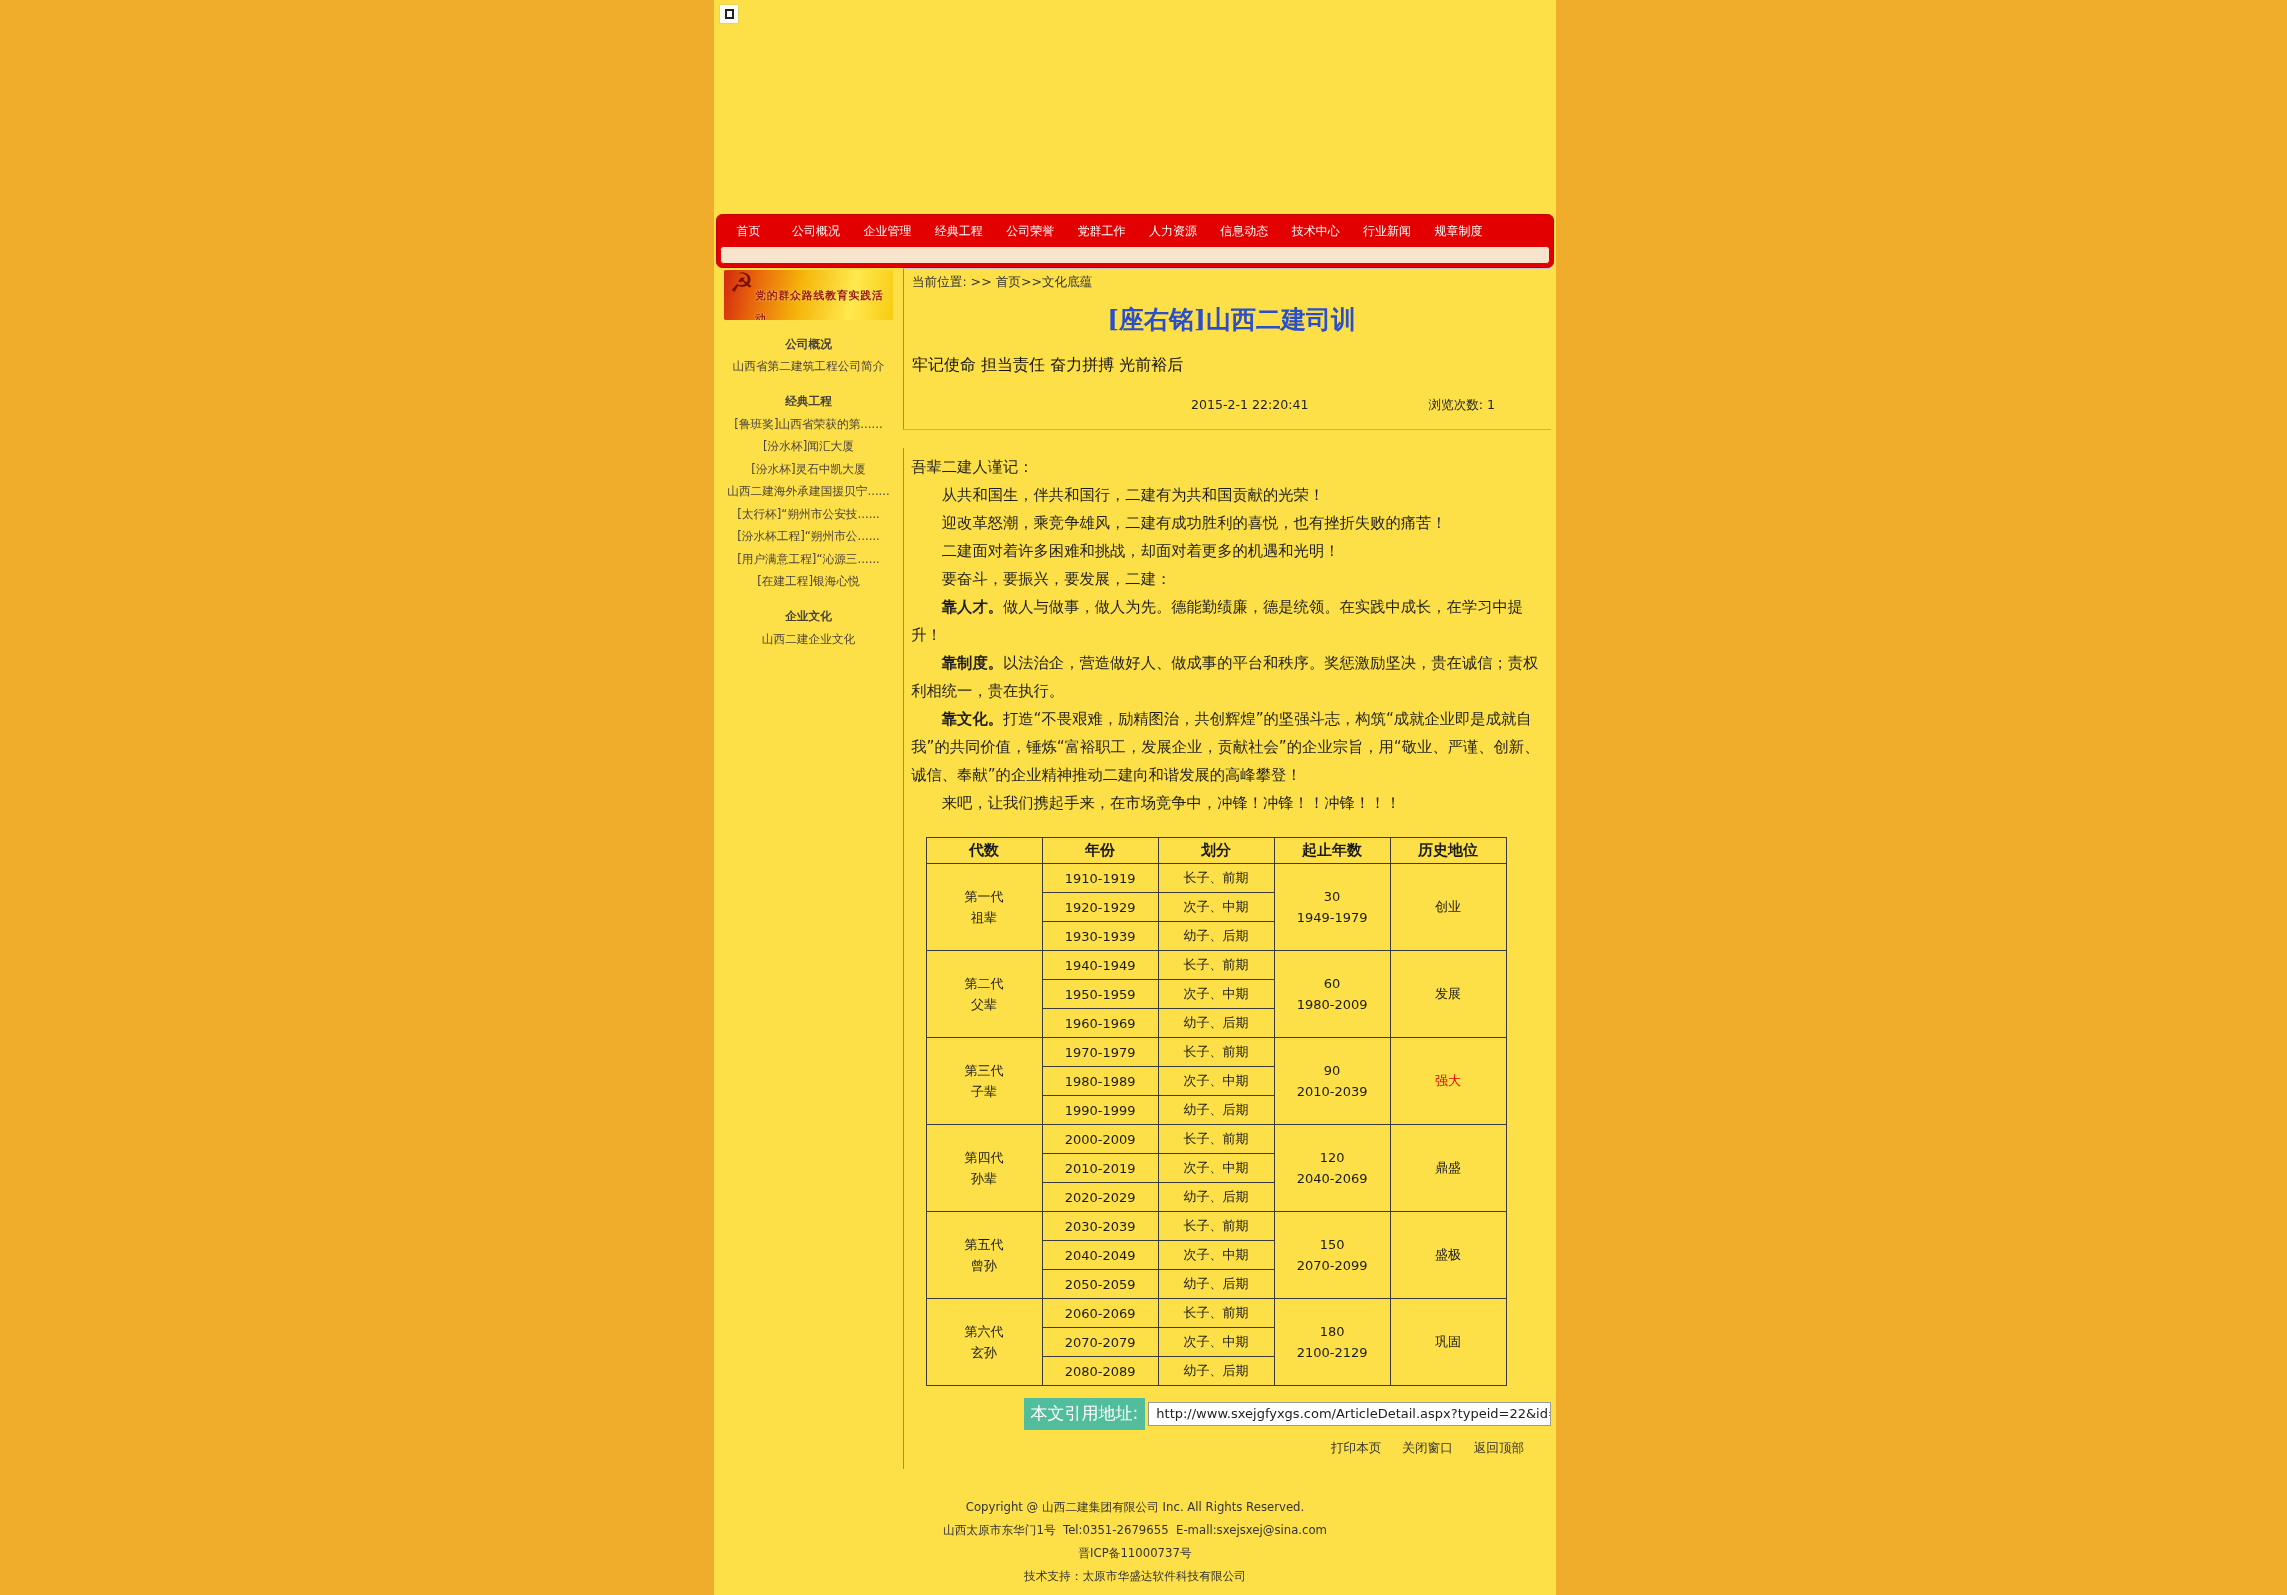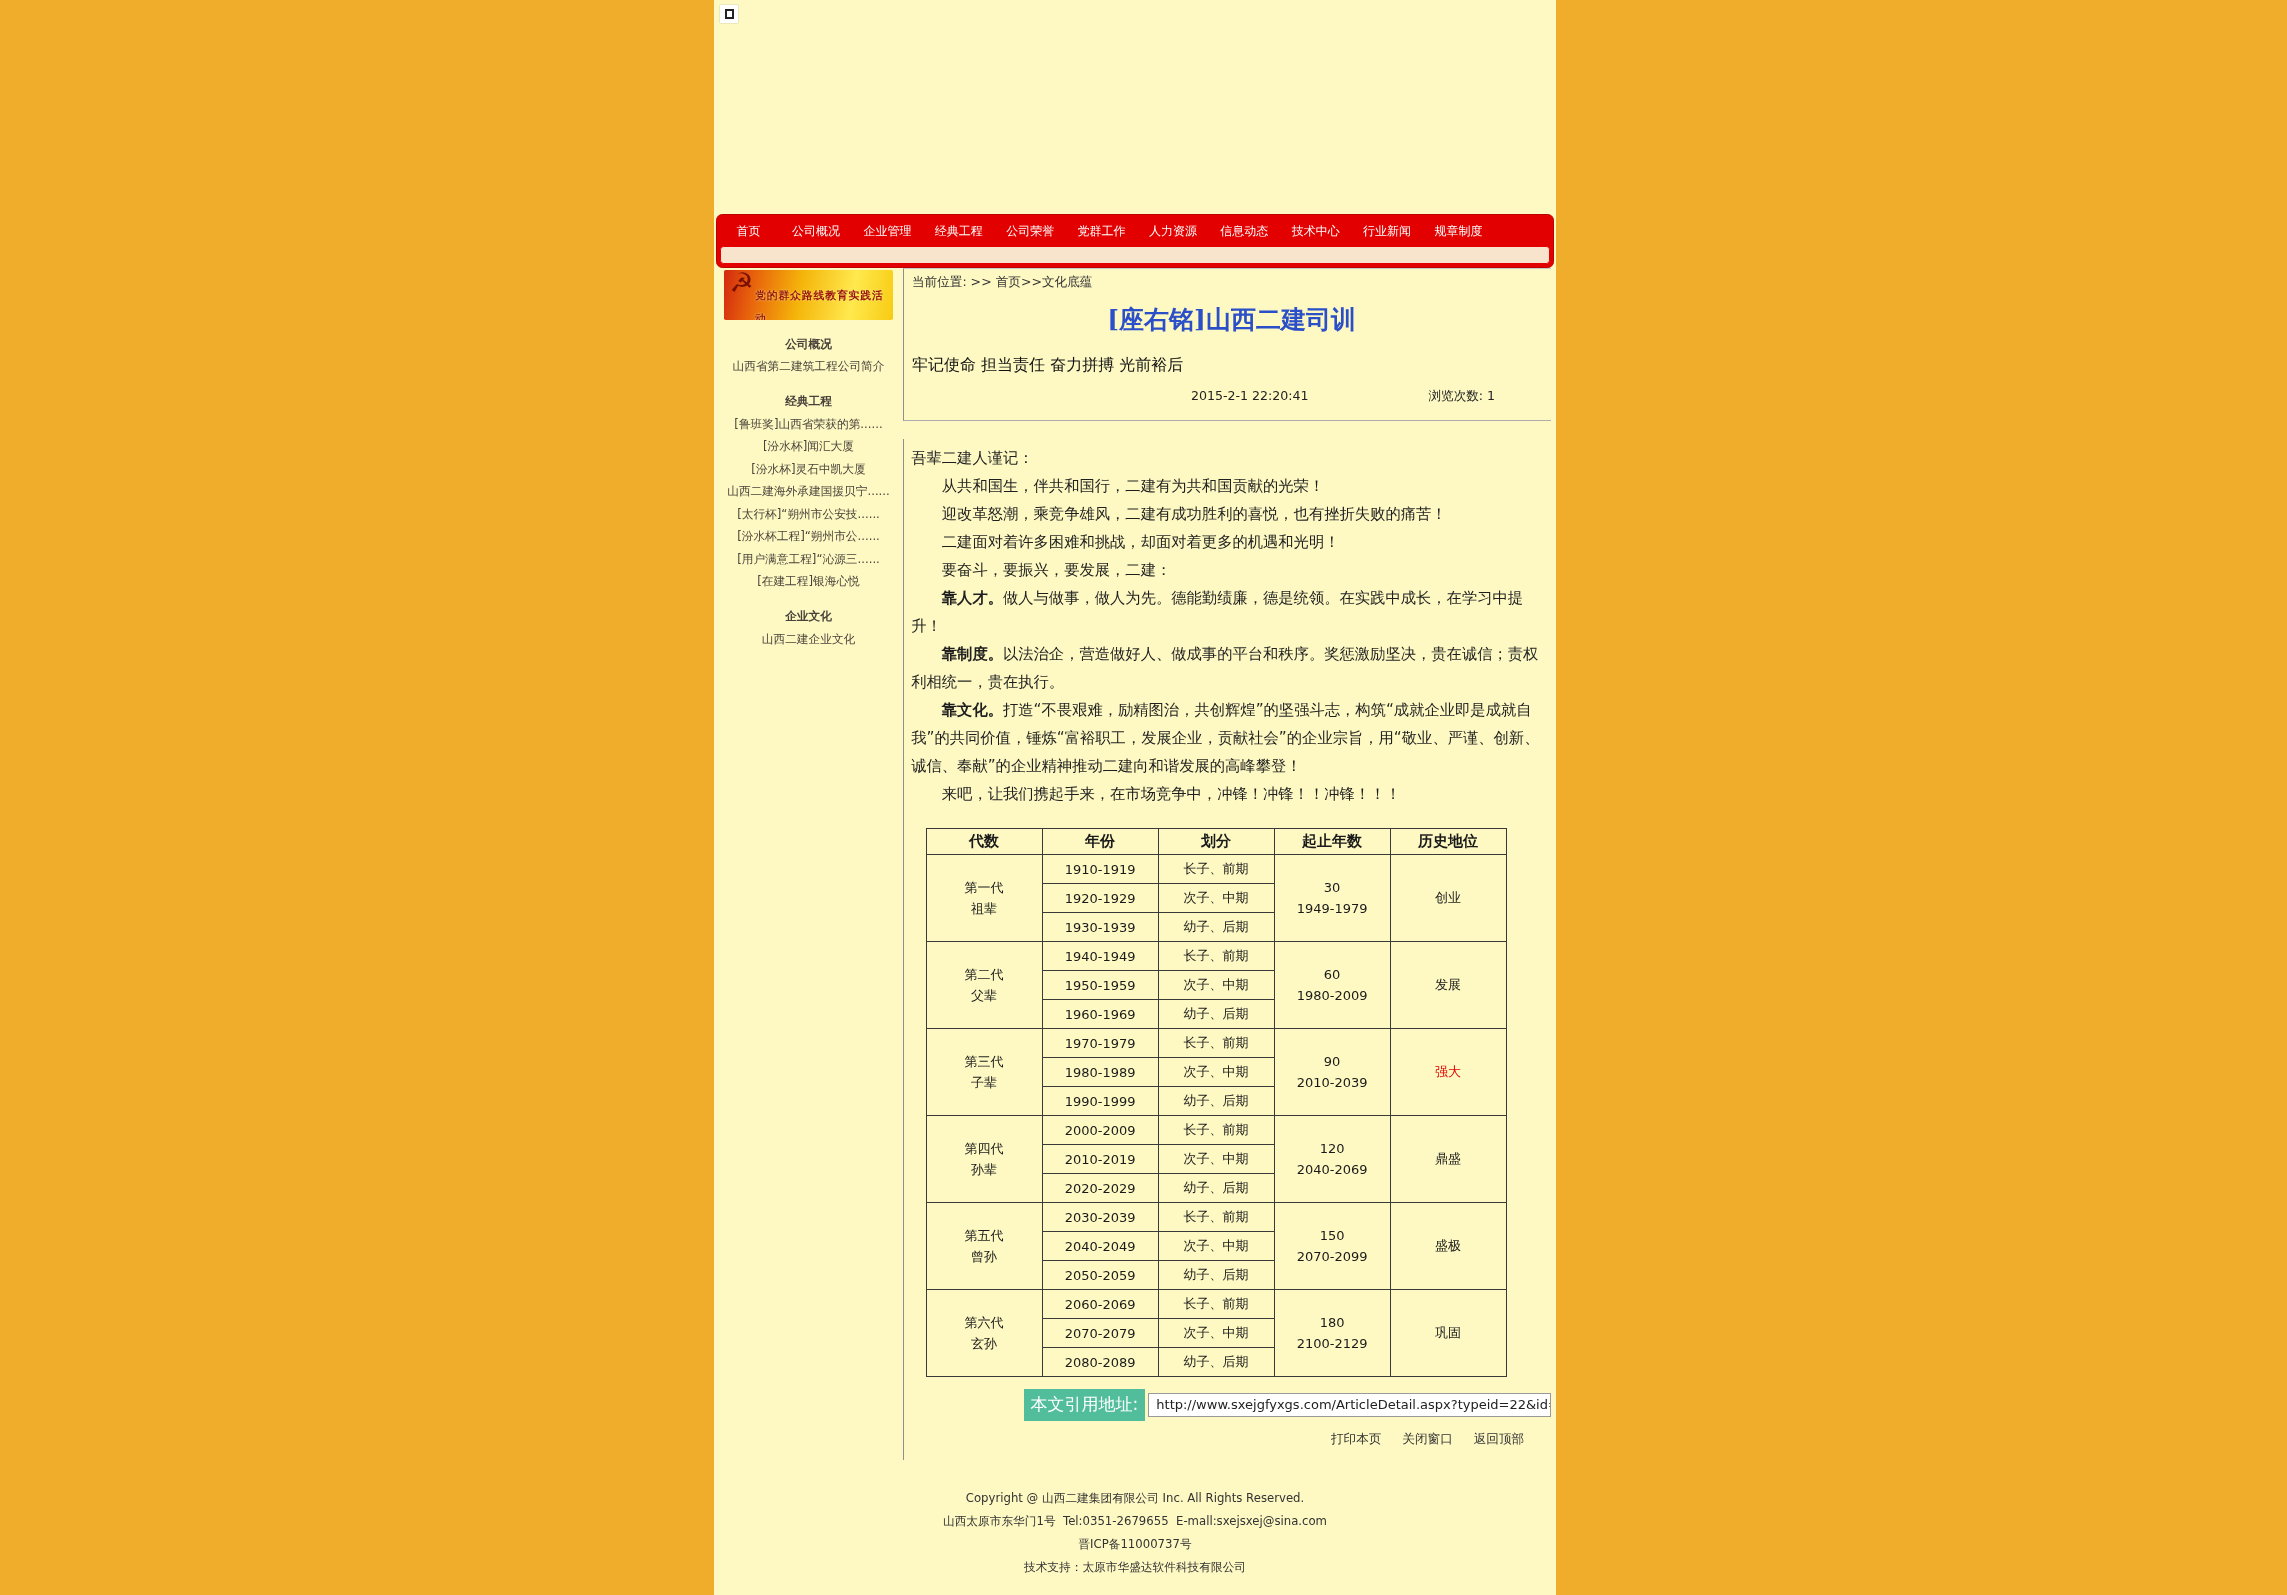--- a/index.html
+++ b/index.html
@@ -1,20 +1,20 @@
 <!DOCTYPE html>
 <html style="font-size:14.4px"><head>
 <meta charset="utf-8">
 <style>
   * { margin:0; padding:0; box-sizing:border-box; }
   html,body { width:2287px; height:1596px; overflow:hidden; }
   body { background:#EFAD2B; font-family:"DejaVu Sans", sans-serif; color:#222; }
 
   .wrapper { position:relative; margin-left:714px; width:842px; height:1596px;
-             background:#fef9c3; overflow:hidden; }
+             background:#fde047; overflow:hidden; }
 
   
   .broken-img { position:absolute; left:6.3px; top:5.4px; width:18px; height:18px;
                 background:#fff; display:flex; align-items:center; justify-content:center;
                 box-shadow:0 0 0.9px #888; }
   .broken-img i { display:block; width:9px; height:10px; border:2.7px solid #222; background:#fff; }
 
   .header-blank { height:214px; }
 
   
@@ -43,21 +43,21 @@
   .side-title { margin-top:12.6px; font-weight:bold; }
   .side-item { cursor:pointer; }
 
   .main { flex:1; margin-right:7.2px; }
   .mainbox1 { border-left:0.9px solid #8F8F8F; border-top:0.9px solid #C9C9C9;
               border-bottom:0.9px solid #ADADAD; padding:0 0 14.4px 8px; }
   .crumb { margin-top:4.5px; font-size:12.6px; color:#333; }
   .art-title { margin-top:12.6px; text-align:center; font-family:"DejaVu Serif", serif;
                font-size:25px; font-weight:bold; color:#2B4FC8; }
   .art-sub { margin-top:19px; text-align:left; font-size:16px; color:#111; }
-  .dateline { display:flex; margin-top:12px; font-size:12.6px; color:#222; }
+  .dateline { display:flex; margin-top:21px; font-size:12.6px; color:#222; }
   .dateline .sp1 { flex:1.15; }
   .dateline .sp2 { flex:1; display:flex; }
   .dateline .views { margin-left:auto; margin-right:56px; }
 
   .gapline { height:18px; }
 
   .mainbox2 { border-left:0.9px solid #8F8F8F; padding:5.4px 0 12.6px 7.2px; }
   .mainbox2 p { font-size:15.3px; line-height:28px; color:#1F1F1F; text-indent:2em; }
   .mainbox2 p.noindent { text-indent:0; }
   .mainbox2 p b { font-weight:bold; }

